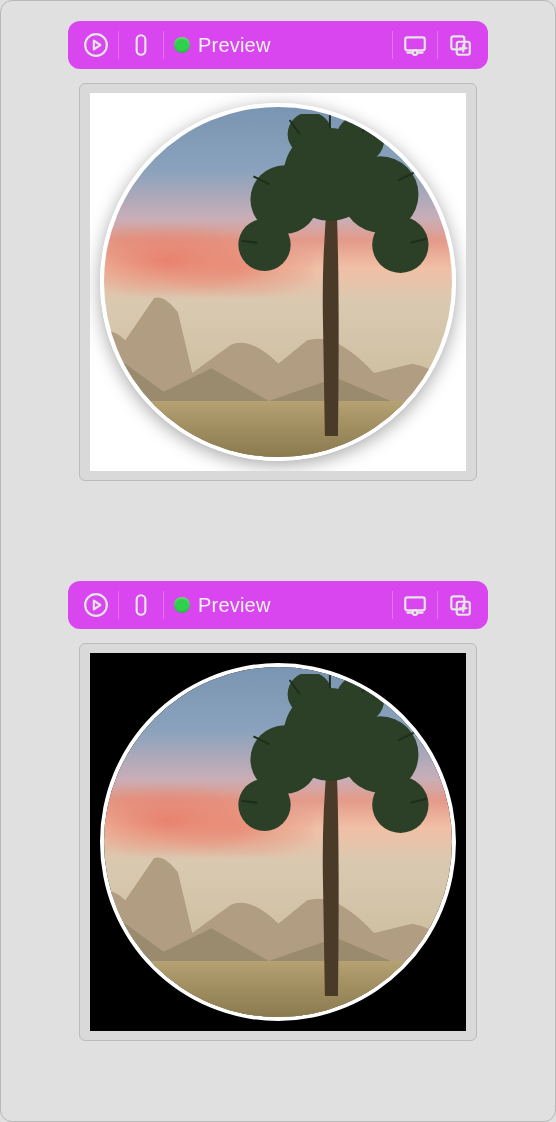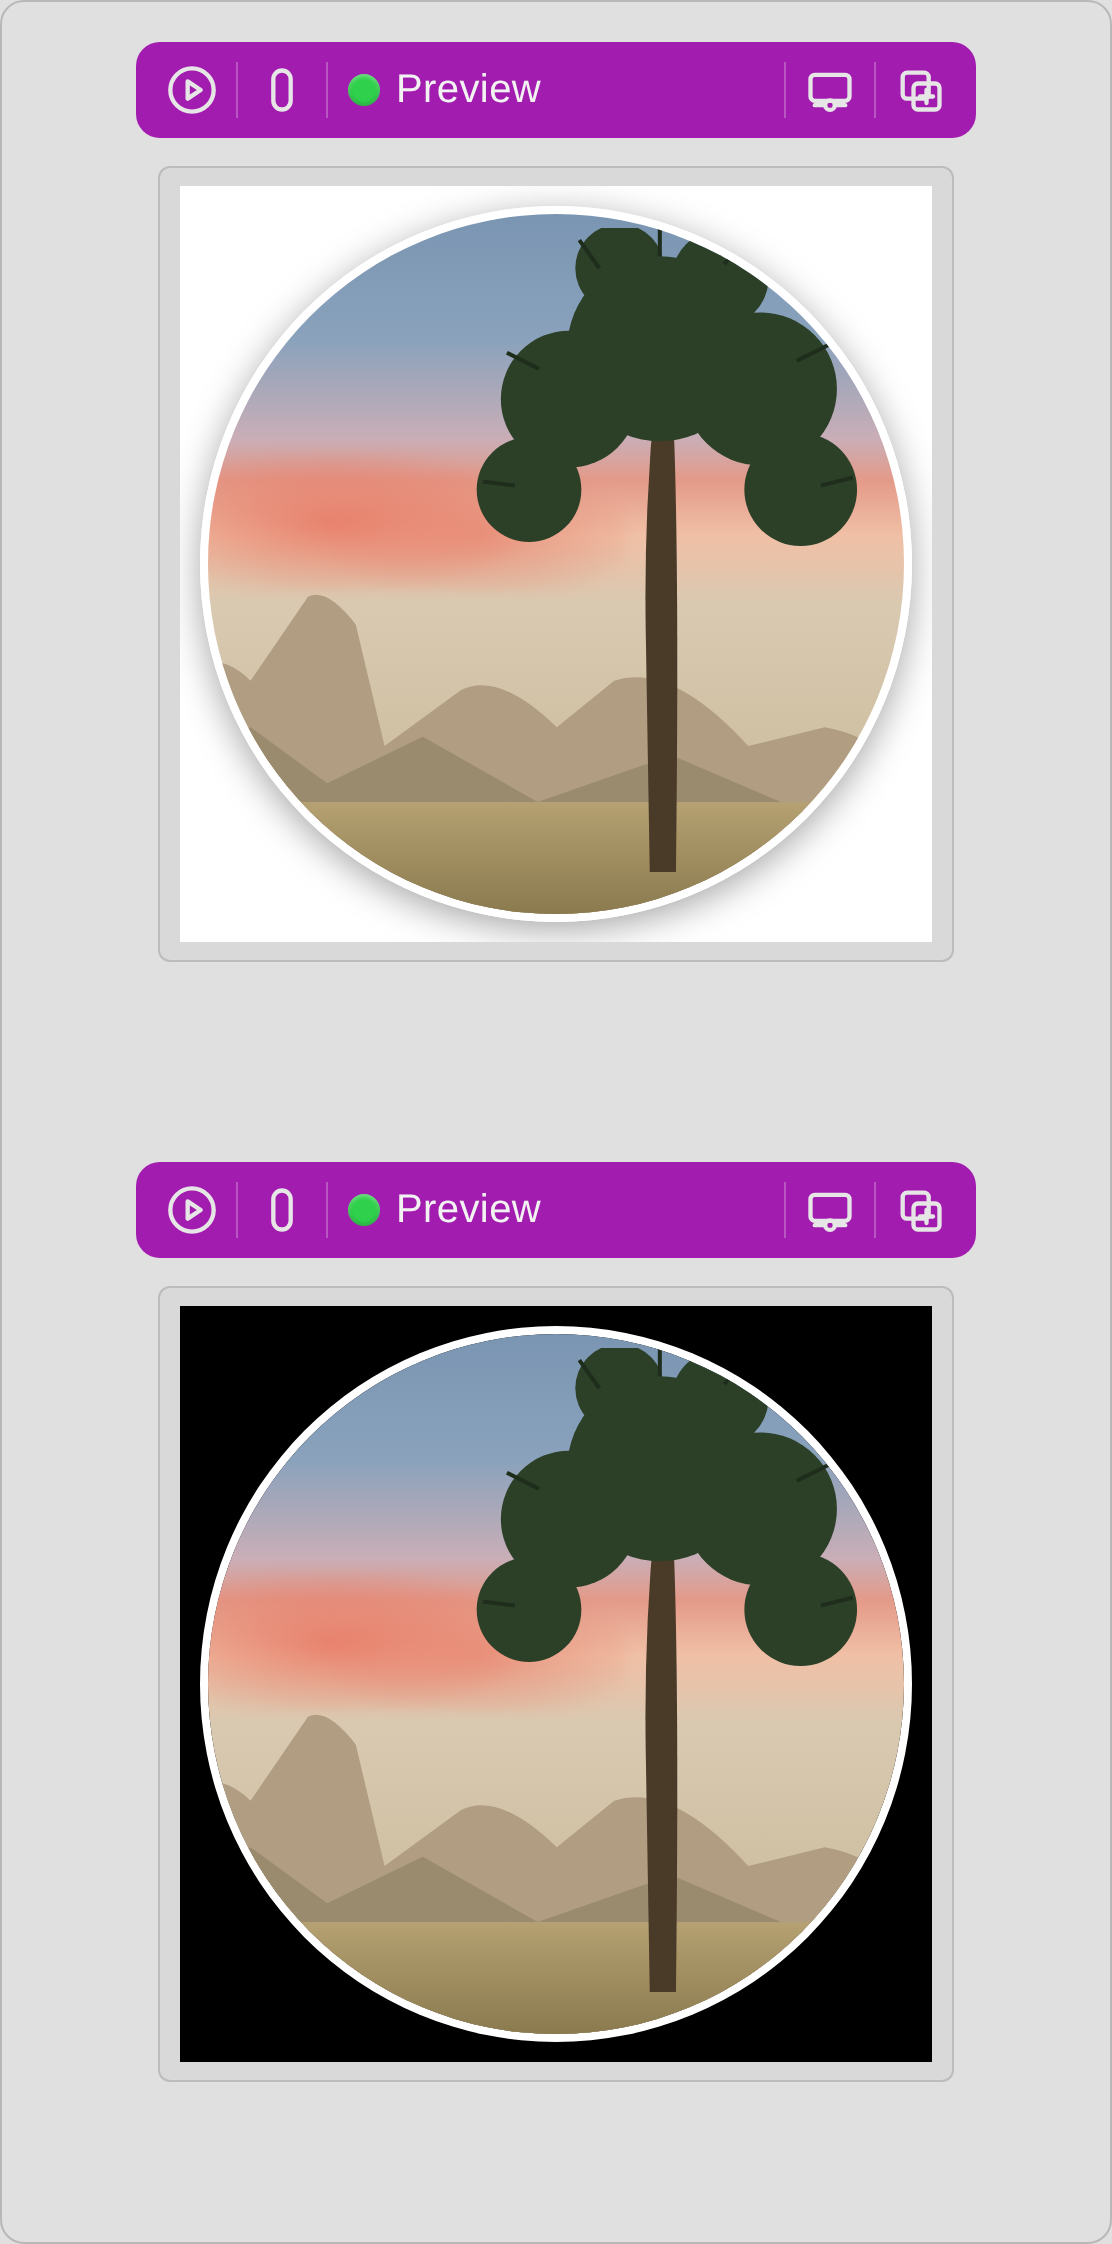--- a/index.html
+++ b/index.html
@@ -19,21 +19,21 @@
       flex-direction: column;
       align-items: center;
       margin-bottom: 100px;
     }
     .preview-block:last-child { margin-bottom: 0; }
 
     
     .toolbar {
       width: 420px;
       height: 48px;
-      background: #a21caf;
+      background: #d946ef;
       border-radius: 12px;
       display: flex;
       align-items: center;
       padding: 0 6px;
       gap: 0;
     }
     .tb-btn {
       width: 44px;
       height: 40px;
       display: flex;

